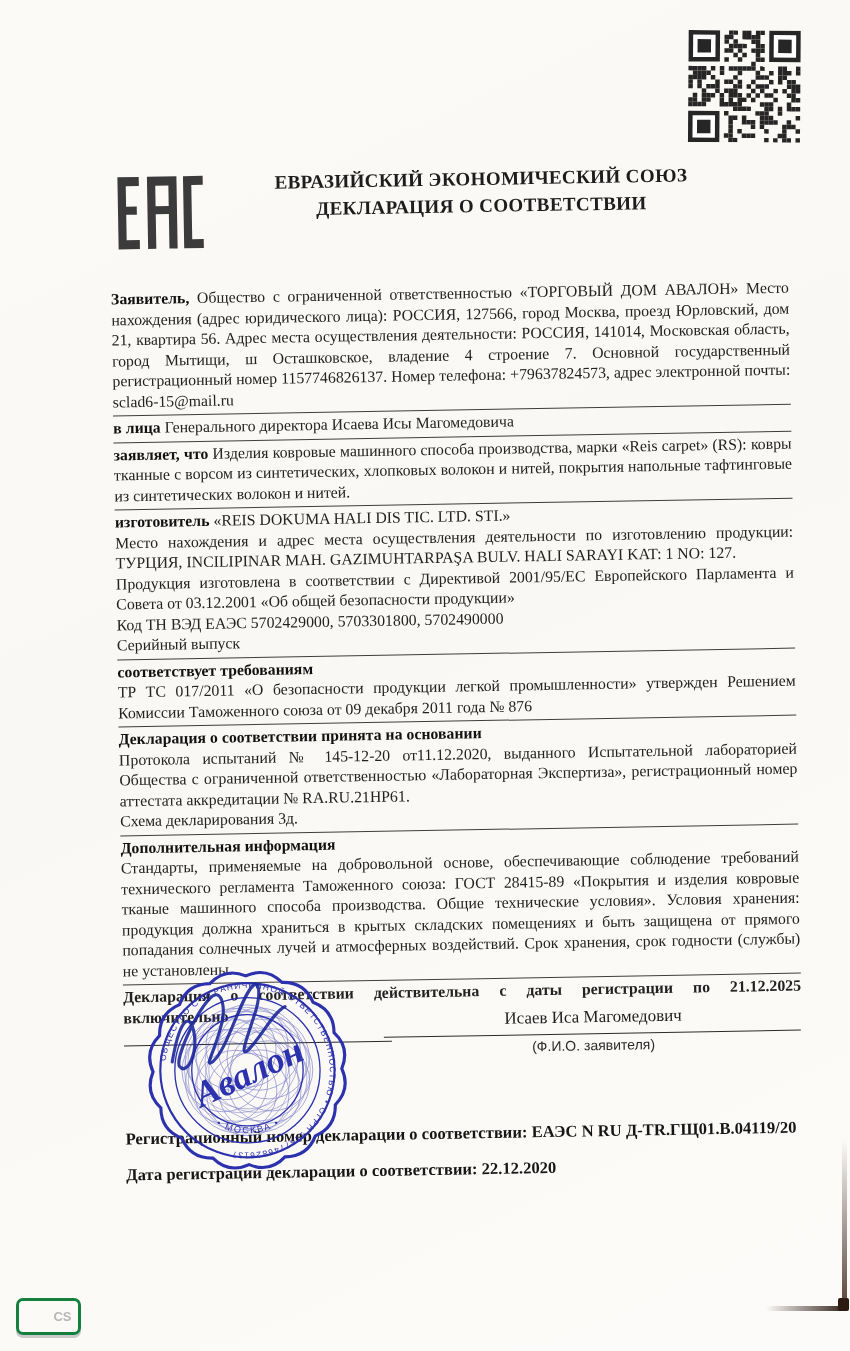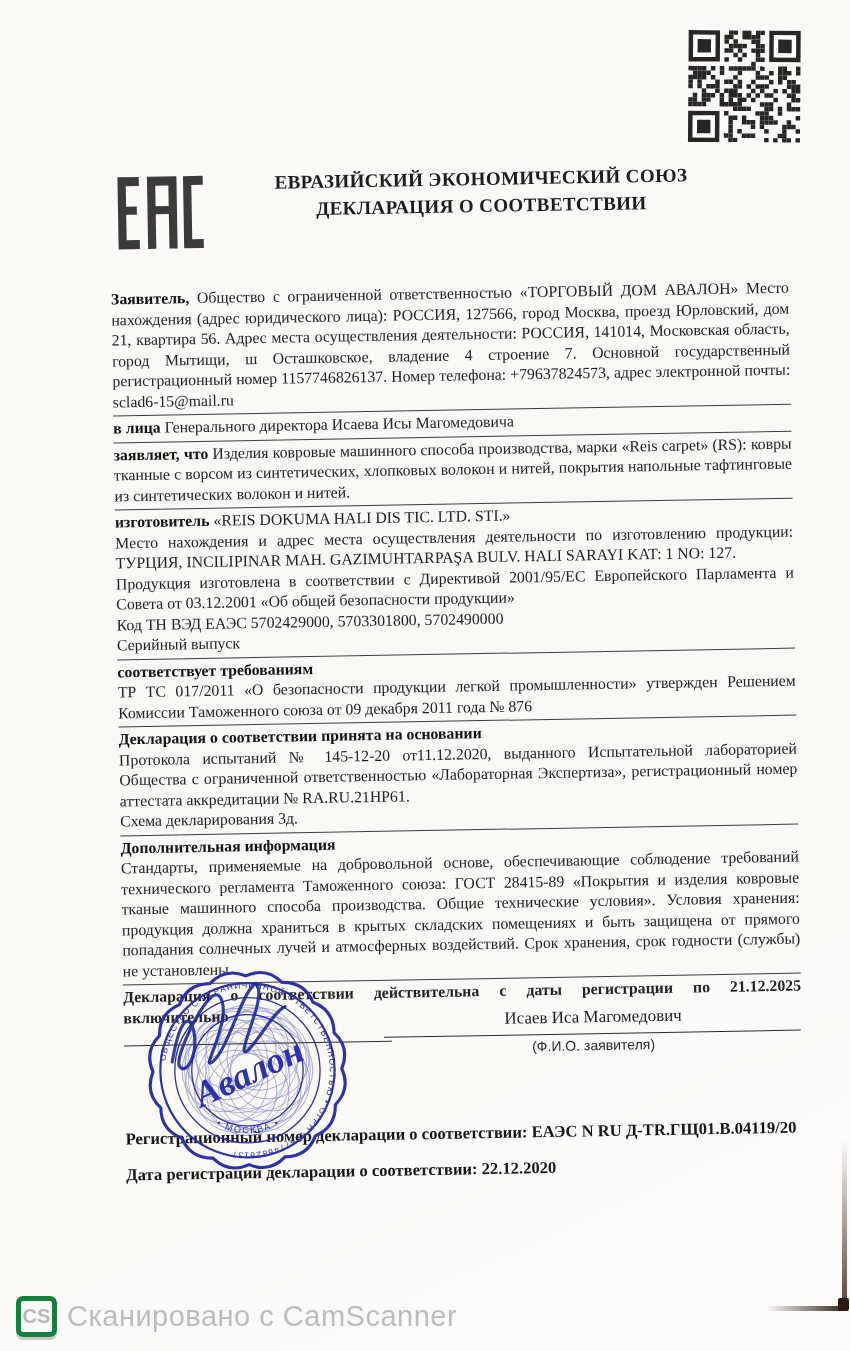--- a/index.html
+++ b/index.html
@@ -28,24 +28,24 @@
   .sigline-right{position:absolute;left:378px;top:1036px;width:417px;border-top:1.4px solid #2a2a2a;}
   .caption{position:absolute;left:380px;top:1040px;width:415px;text-align:center;
            font-size:14px;font-family:"Liberation Sans",sans-serif;color:#2b2b2b;}
   .stamp{position:absolute;left:120px;top:946px;width:242px;height:242px;z-index:3;}
   
   .reg1{position:absolute;left:118px;top:1124px;width:700px;font-weight:bold;font-size:16.6px;color:#161616;}
   .reg2{position:absolute;left:118px;top:1160px;width:700px;font-weight:bold;font-size:16.6px;color:#161616;}
   
   .footer{position:absolute;left:16px;top:1296px;height:40px;display:flex;align-items:center;
           font-family:"Liberation Sans",sans-serif;color:#bcbcbc;}
-  .cs-badge{width:31px;height:31px;border:5px solid #15803d;border-radius:7px;
+  .cs-badge{width:31px;height:31px;border:3px solid #15803d;border-radius:7px;
             display:flex;align-items:center;justify-content:center;
-            font-weight:bold;font-size:20px;color:#b7b7b7;margin-right:10px;
-            box-shadow:0 3px 0 #c9c9c9;}
+            font-weight:bold;font-size:13px;color:#b7b7b7;margin-right:10px;
+            box-shadow:0 3px 0 #c9c9c9;padding-left:28px;}
   .footer .txt{font-size:29px;letter-spacing:.5px;}
   
   .edge-r{position:absolute;left:842px;top:1140px;width:5px;height:168px;
           background:linear-gradient(to bottom,rgba(100,70,55,0),rgba(58,34,24,.85));}
   .edge-b{position:absolute;left:766px;top:1306px;width:80px;height:5px;border-radius:2px;
           background:linear-gradient(to right,rgba(80,50,35,0),rgba(40,22,14,.95));}
   .edge-c{position:absolute;left:838px;top:1298px;width:11px;height:13px;background:#2d1b12;border-radius:2px;}
 </style>
 </head>
 <body>
@@ -397,14 +397,13 @@
     <span>22.12.2020</span>
   </div>
 </div>
 
 <div class="edge-r"></div>
 <div class="edge-b"></div>
 <div class="edge-c"></div>
 
 <div class="footer">
   <div class="cs-badge">CS</div>
-  <div class="txt">Сканировано с CamScanner</div>
 </div>
 
 </body></html>

